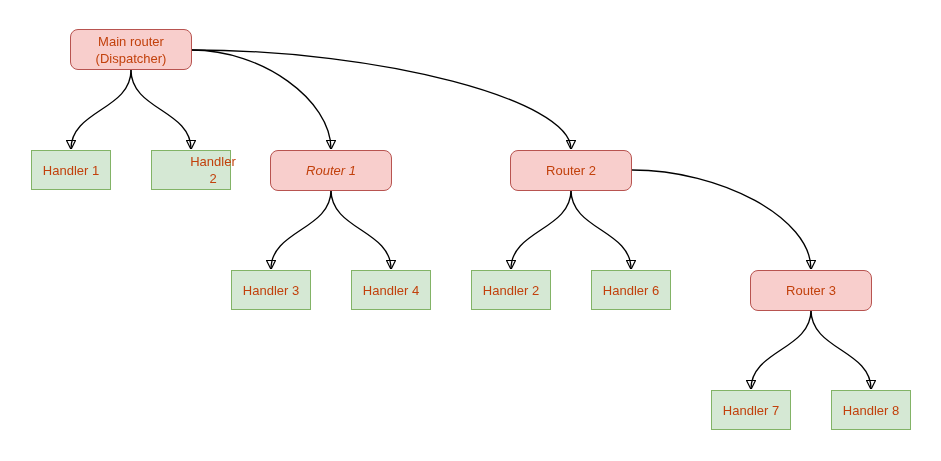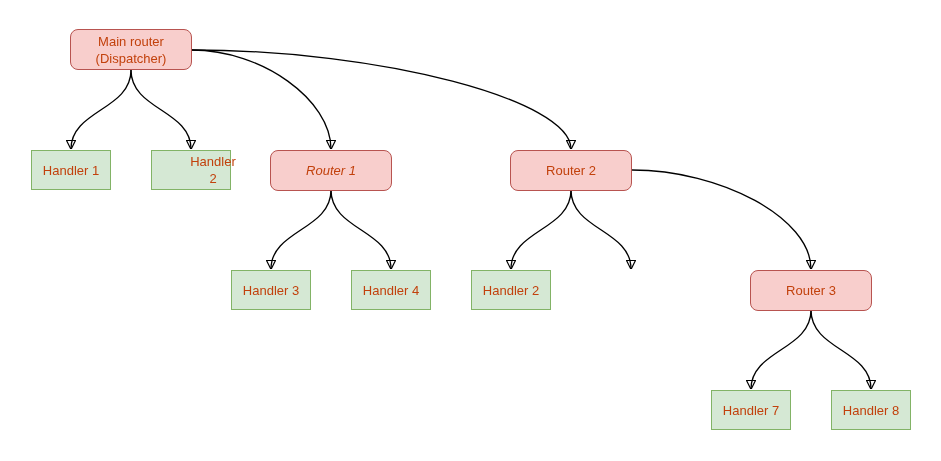--- a/index.html
+++ b/index.html
@@ -73,17 +73,18 @@
 
   <div class="node router" style="left:70px;  top:29px;">Main router
 (Dispatcher)</div>
   <div class="node handler" style="left:31px;  top:150px;">Handler 1</div>
   <div class="node handler" style="left:151px; top:150px;padding-left:44px;">Handler 2</div>
   <div class="node router" style="left:270px; top:150px;font-style:italic;">Router 1</div>
   <div class="node router" style="left:510px; top:150px;">Router 2</div>
   <div class="node handler" style="left:231px; top:270px;">Handler 3</div>
   <div class="node handler" style="left:351px; top:270px;">Handler 4</div>
   <div class="node handler" style="left:471px; top:270px;">Handler 2</div>
+  <div class="node handler" style="left:591px; top:270px;">Handler 6</div>
   <div class="node router" style="left:750px; top:270px;">Router 3</div>
   <div class="node handler" style="left:711px; top:390px;">Handler 7</div>
   <div class="node handler" style="left:831px; top:390px;">Handler 8</div>
 
 </div>
 
 </body></html>

